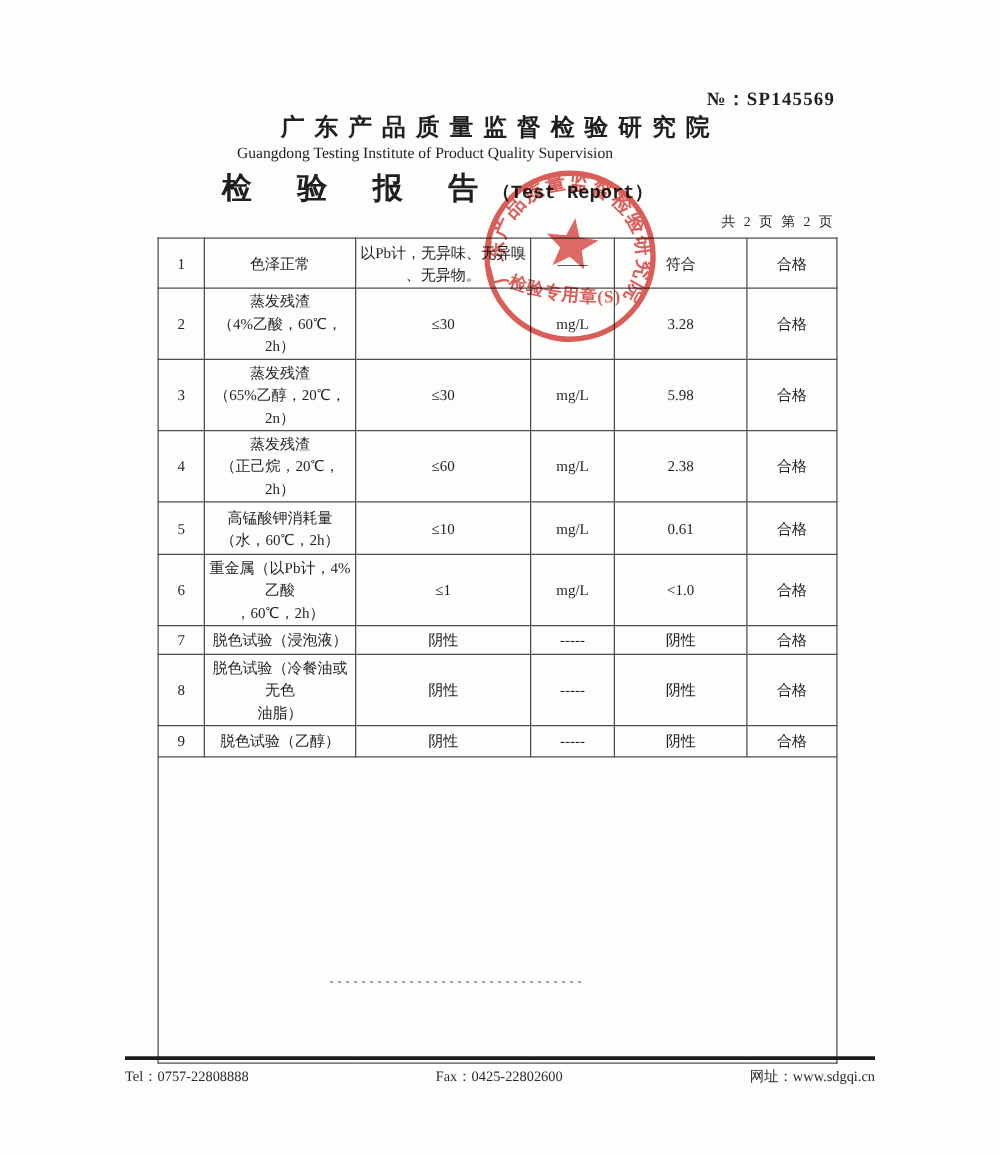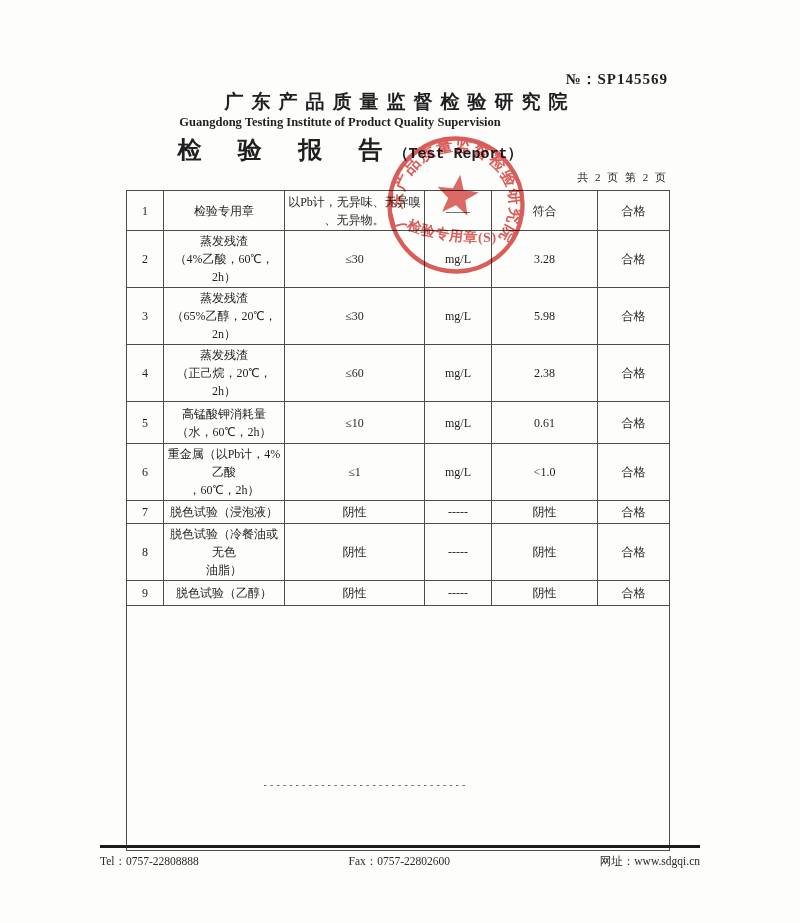--- a/index.html
+++ b/index.html
@@ -32,21 +32,21 @@
     font-weight: bold;
     letter-spacing: 8px;
   }
 
   .title-en {
     position: absolute;
     top: 115px;
     left: 0; width: 680px;
     text-align: center;
     font-size: 12.5px;
-    font-weight: bold;
+    font-weight: normal;
   }
 
   .report-title {
     position: absolute;
     top: 134px;
     left: 0; width: 700px;
     text-align: center;
     font-family: Liberation Mono, monospace;
   }
   .report-title .cn {
@@ -172,21 +172,21 @@
       <col class="col-no">
         <col class="col-item">
         <col class="col-standard">
         <col class="col-unit">
         <col class="col-result">
         <col class="col-verdict">
     </colgroup>
     <tbody>
     <tr class="h-r1">
       <td>1</td>
-      <td class="multiline">检验专用章</td>
+      <td class="multiline">色泽正常</td>
       <td class="standard-cell">以Pb计，无异味、无异嗅
 、无异物。</td>
       <td class="unit-cell">——</td>
       <td>符合</td>
       <td>合格</td>
     </tr>
     <tr class="h-r2">
       <td>2</td>
       <td class="multiline">蒸发残渣
 （4%乙酸，60℃，2h）</td>
@@ -268,17 +268,17 @@
     <circle cx="100" cy="100" r="91" fill="none" stroke="#d5413c" stroke-width="6"></circle>
     <path id="ringPath" d="M 32.9,131.3 A 74,74 0 1 1 167.1,131.3" fill="none"></path>
     <text class="ring-text"><textPath href="#ringPath" startOffset="50%" text-anchor="middle">广东产品质量监督检验研究院</textPath></text>
     <polygon fill="#d5413c" fill-opacity="0.92" points="100,58 107.3,77.9 128.5,78.7 111.9,91.9 117.6,112.3 100,100.5 82.4,112.3 88.1,91.9 71.5,78.7 92.7,77.9"></polygon>
     <path id="bottomPath" d="M 30,140 A 300,300 0 0 0 170,140" fill="none"></path>
     <text class="seal-bottom-text"><textPath href="#bottomPath" startOffset="50%" text-anchor="middle">检验专用章(S)</textPath></text>
   </svg>
 
   <div class="footer">
     <span>Tel：0757-22808888</span>
-    <span>Fax：0757-22802600</span>
+    <span>Fax：0425-22802600</span>
     <span>网址：www.sdgqi.cn</span>
   </div>
 
 </div>
 
 </body></html>

